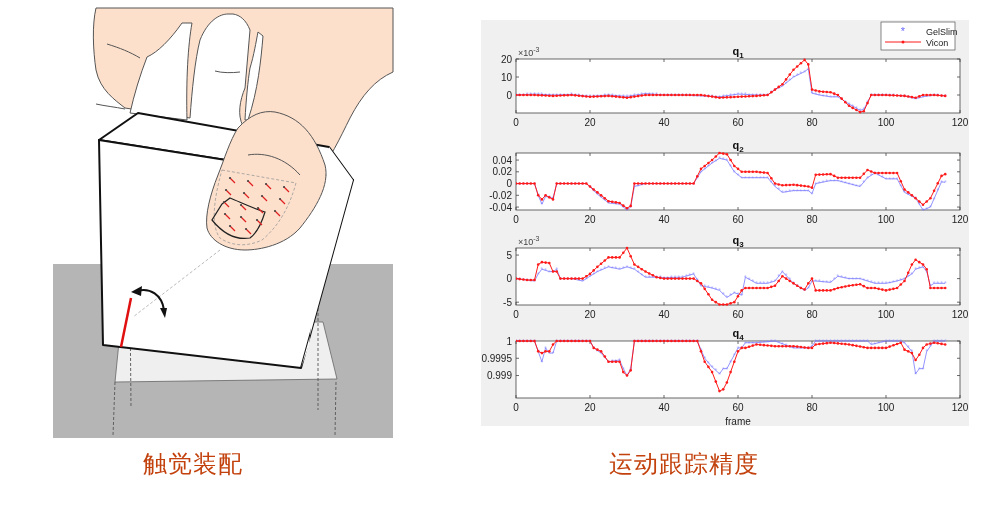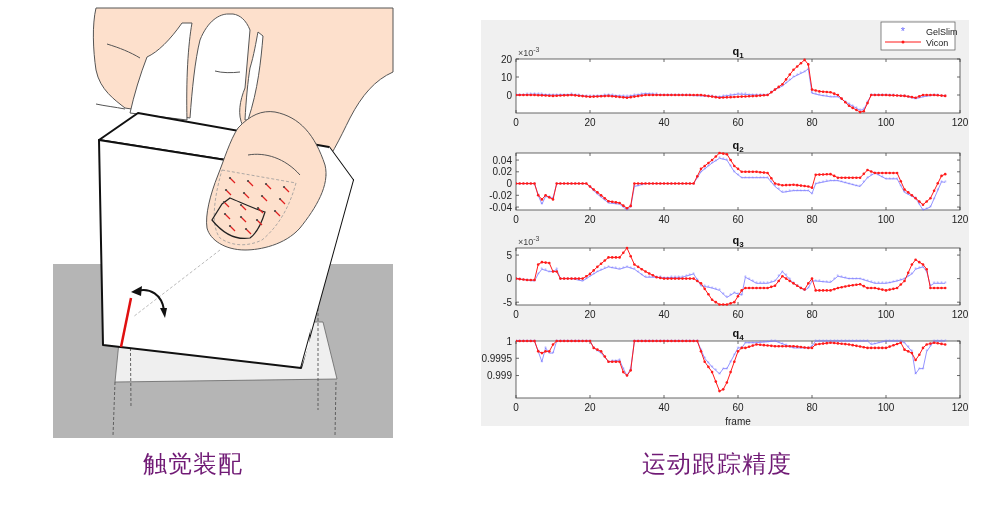--- a/index.html
+++ b/index.html
@@ -1,23 +1,23 @@
 <!DOCTYPE html>
 <html><head>
 <meta charset="utf-8">
 <style>
   html, body { margin: 0; padding: 0; background: #ffffff; }
   body { width: 1004px; height: 506px; position: relative; overflow: hidden;
          font-family: "DejaVu Sans", sans-serif; }
   .illus { position: absolute; left: 40px; top: 0; width: 380px; height: 440px; }
   .panel { position: absolute; left: 481px; top: 20px; width: 488px; height: 406px; background: #f0f0f0; }
-  .caption { position: absolute; top: 448px; font-size: 24px; color: #701a75; letter-spacing: 1px;
+  .caption { position: absolute; top: 448px; font-size: 24px; color: #c2410c; letter-spacing: 1px;
              font-family: "DejaVu Sans", sans-serif; }
   .cap-left { left: 143px; }
-  .cap-right { left: 642px; }
+  .cap-right { left: 609px; }
   svg text { font-family: "Liberation Sans", sans-serif; }
 </style>
 </head>
 <body>
 
 <svg class="illus" viewBox="40 0 380 440" width="380" height="440">
 
   <rect x="53" y="264" width="340" height="174" fill="#b5b5b5"></rect>
 
   <polygon points="121,322 323,322 337,379 115,382" fill="#efefef" stroke="#666" stroke-width="0.8"></polygon>

